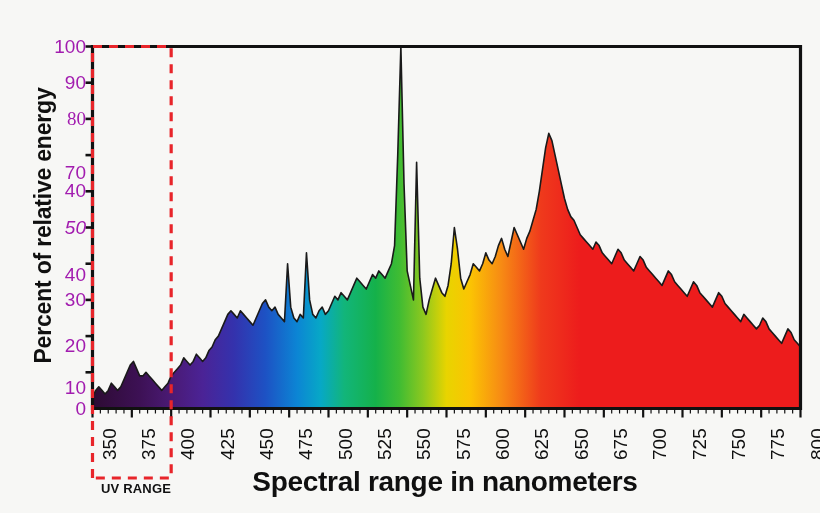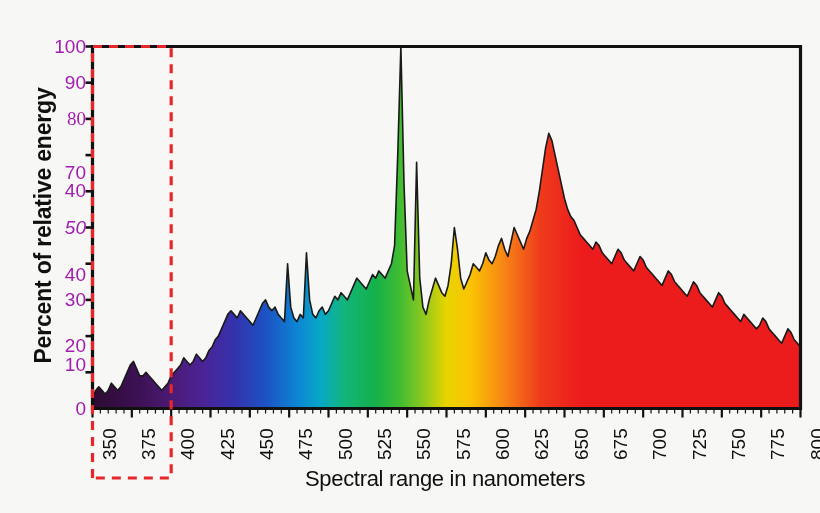--- a/index.html
+++ b/index.html
@@ -33,22 +33,22 @@
     color: #101010;
     letter-spacing: -0.2px;
     white-space: nowrap;
   }
   .xtitle {
     position: absolute;
     left: 200px;
     top: 466px;
     width: 490px;
     text-align: center;
-    font-size: 22px;
-    font-weight: normal;
+    font-size: 28px;
+    font-weight: bold;
     color: #101010;
     letter-spacing: -0.3px;
     white-space: nowrap;
   }
   .uvlabel {
     position: absolute;
     left: 68px;
     top: 481px;
     width: 136px;
     text-align: center;
@@ -236,21 +236,21 @@
         <line x1="92.5" y1="118.89999999999998" x2="85.5" y2="118.89999999999998"></line>
         <line x1="92.5" y1="82.69999999999999" x2="85.5" y2="82.69999999999999"></line>
         <line x1="92.5" y1="46.5" x2="85.5" y2="46.5"></line>
       </g>
 
     <path id="uvBox" d="M92.5 478 L92.5 46.5 L171.16666666666666 46.5 L171.16666666666666 478 Z" fill="none" stroke="#e8252a" stroke-width="3.2" stroke-dasharray="9 7" stroke-linecap="butt"></path>
   </svg>
 
   <div id="ytick-layer">
       <div class="ytick-label" style="top: 398.5px;">0</div>
-      <div class="ytick-label" style="top: 355px;">10</div>
+      <div class="ytick-label" style="top: 378px;">10</div>
       <div class="ytick-label" style="top: 336px;">20</div>
       <div class="ytick-label" style="top: 289.9px; text-align: right;">30</div>
       <div class="ytick-label" style="top: 265px; padding-left: 32px;">40</div>
       <div class="ytick-label" style="top: 217.5px; font-style: italic;">50</div>
       <div class="ytick-label" style="top: 181.3px;">40</div>
       <div class="ytick-label" style="top: 163px;">70</div>
       <div class="ytick-label" style="top: 108.9px; font-family: Liberation Serif, serif;">80</div>
       <div class="ytick-label" style="top: 72.7px;">90</div>
       <div class="ytick-label" style="top: 36.5px;">100</div>
     </div>
@@ -271,14 +271,15 @@
       <div class="xtick-label" style="left: 610.833px; top: 460px;">675</div>
       <div class="xtick-label" style="left: 650.167px; top: 460px;">700</div>
       <div class="xtick-label" style="left: 689.5px; top: 460px;">725</div>
       <div class="xtick-label" style="left: 728.833px; top: 460px;">750</div>
       <div class="xtick-label" style="left: 768.167px; top: 460px;">775</div>
       <div class="xtick-label" style="left: 807.5px; top: 460px;">800</div>
     </div>
 
   <div class="ylabel">Percent of relative energy</div>
   <div class="xtitle">Spectral range in nanometers</div>
+  <div class="uvlabel">UV RANGE</div>
 
 </div>
 
 </body></html>

